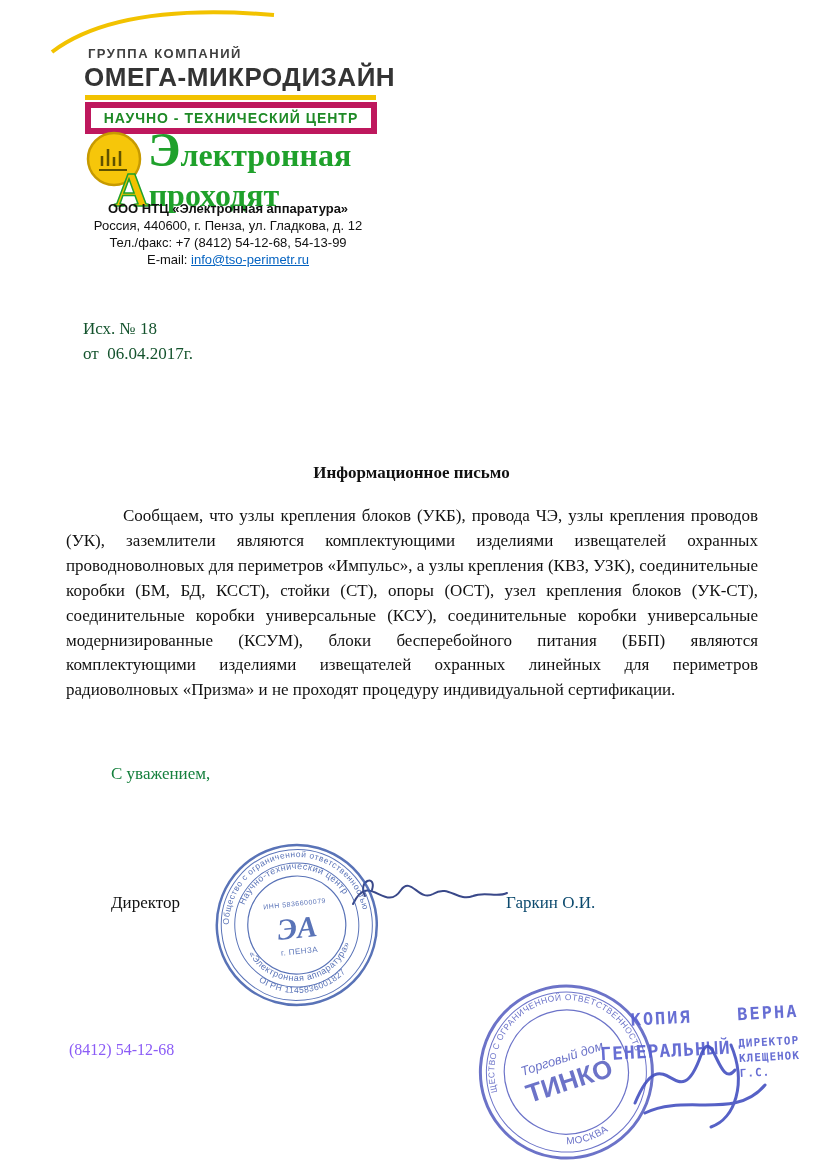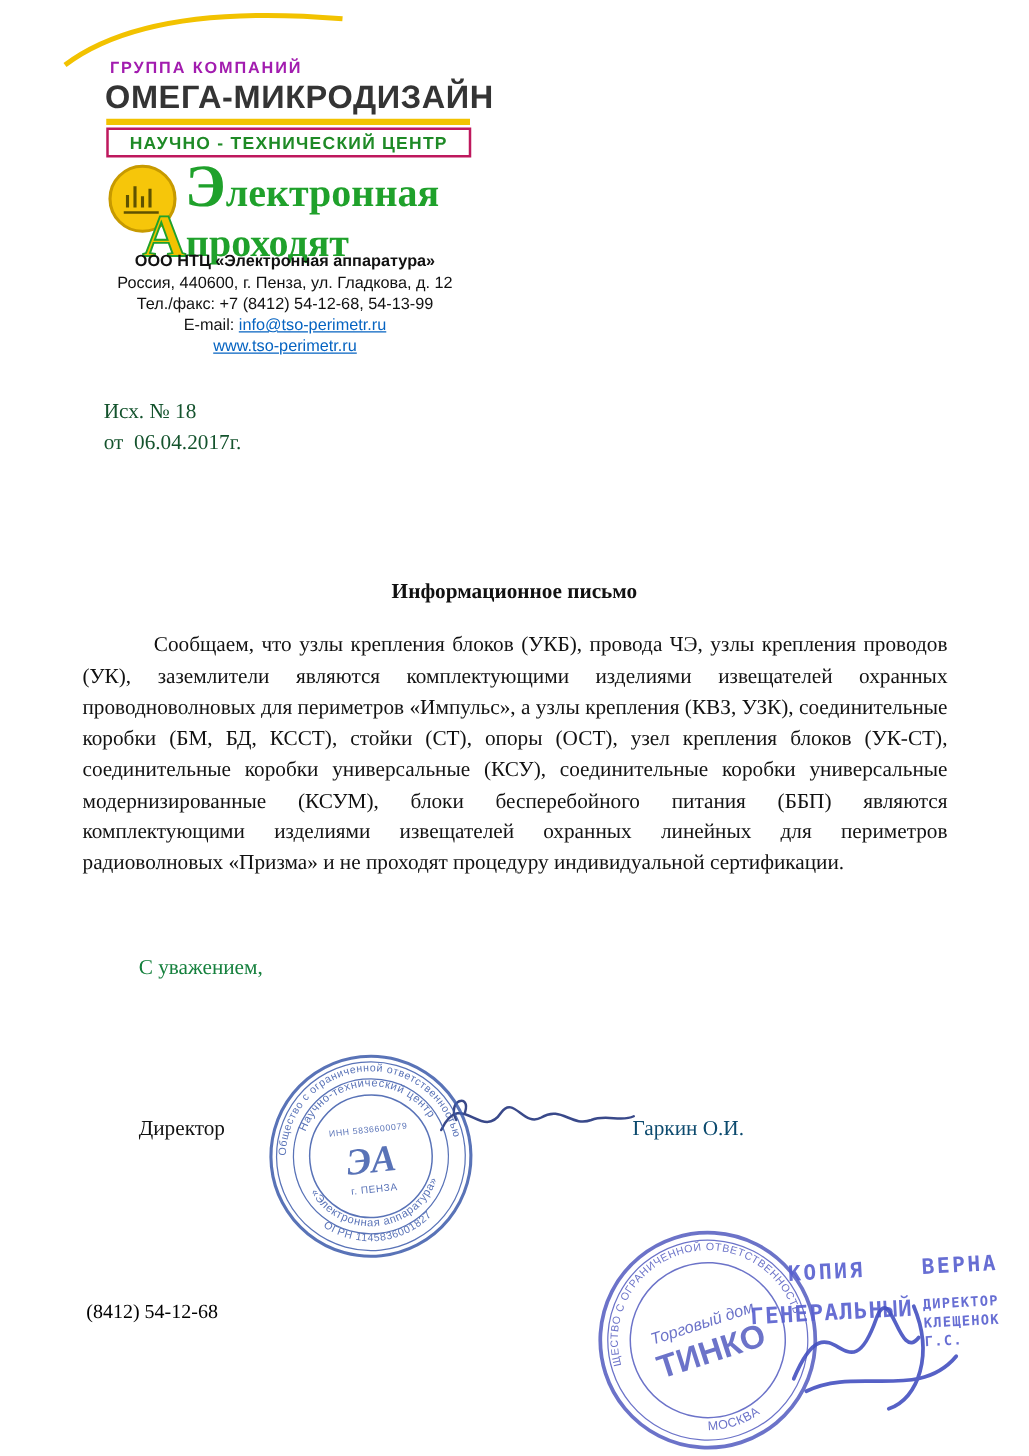--- a/index.html
+++ b/index.html
@@ -2,26 +2,26 @@
 <html><head>
 <meta charset="utf-8">
 <style>
   * { box-sizing: border-box; margin: 0; padding: 0; }
   html, body { background: #ffffff; }
   body { font-family: "Liberation Sans", sans-serif; }
   .page { position: relative; width: 823px; height: 1165px; background: #fff; overflow: hidden; margin: 0 auto; }
 
   
   .top-arc { position: absolute; left: 48px; top: 2px; }
-  .group-label { position: absolute; left: 88px; top: 46px; color: #a21caf; font-weight: bold;
+  .group-label { position: absolute; left: 88px; top: 46px; color: #404040; font-weight: bold;
                  font-size: 13px; letter-spacing: 1.5px; }
   .company-name { position: absolute; left: 84px; top: 62px; color: #343434; font-weight: 800;
                   font-size: 26px; letter-spacing: 0.5px; }
   .gold-band { position: absolute; left: 85px; top: 95px; width: 291px; height: 5px; background: #f2c200; }
-  .ntc-box { position: absolute; left: 85px; top: 102px; width: 292px; border: 2px solid #be185d;
+  .ntc-box { position: absolute; left: 85px; top: 102px; width: 292px; border: 6px solid #be185d;
              text-align: center; padding: 2px 0; color: #1e8a26; font-weight: bold;
              font-size: 14px; letter-spacing: 1px; }
   .logo-row { position: absolute; left: 86px; top: 126px; display: flex; align-items: flex-start; }
   .logo-icon { width: 56px; height: 56px; margin-top: 5px; flex: 0 0 auto; }
   .logo-text { margin-left: 6px; font-family: "Liberation Serif", serif; font-weight: bold; color: #1fa12b; }
   .logo-line { display: flex; align-items: baseline; line-height: 1; }
   .logo-line .rest { font-size: 32px; }
   .logo-line .initial { font-size: 48px; }
   .logo-line2 { margin-left: -34px; margin-top: -8px; }
   .initial-gold { color: #f2c200; -webkit-text-stroke: 1.5px #1fa12b; }
@@ -39,21 +39,21 @@
   .body-text { position: absolute; left: 66px; top: 504px; width: 692px;
                font-family: "Liberation Serif", serif; font-size: 17px; line-height: 24.9px;
                text-align: justify; text-indent: 57px; color: #111; }
   .closing { position: absolute; left: 111px; top: 764px; font-family: "Liberation Serif", serif;
              font-size: 17px; color: #15803d; }
   .signer-title { position: absolute; left: 111px; top: 893px; font-family: "Liberation Serif", serif;
                   font-size: 17px; color: #111; }
   .signer-name { position: absolute; left: 506px; top: 893px; font-family: "Liberation Serif", serif;
                  font-size: 17px; color: #0c4a6e; }
   .footer-phone { position: absolute; left: 69px; top: 1041px; font-family: "Liberation Serif", serif;
-                  font-size: 16px; color: #000000; }
+                  font-size: 16px; color: #8b5cf6; }
 
   
   .dir-signature { position: absolute; left: 345px; top: 862px; }
   .company-stamp { position: absolute; left: 212px; top: 840px; transform: rotate(-6deg); opacity: 0.85; }
   .company-stamp text, .company-stamp textPath { fill: #3d5bab; }
   .tinko-stamp { position: absolute; left: 477px; top: 982px; transform: rotate(-18deg); opacity: 0.82; }
   .tinko-stamp text, .tinko-stamp textPath { fill: #4c55bd; }
   .ring-text { font-family: "Liberation Sans", sans-serif; letter-spacing: 0.5px; }
 
   .copy-stamp { position: absolute; left: 600px; top: 1006px; width: 205px; transform: rotate(-3deg);
@@ -97,21 +97,20 @@
           <span class="rest">проходят</span>
       </div>
     </div>
   </div>
 
   <div class="org-info">
     <div class="org-name">ООО  НТЦ «Электронная аппаратура»</div>
     <div>Россия, 440600, г. Пенза, ул. Гладкова, д. 12</div>
     <div>Тел./факс: +7 (8412) 54-12-68, 54-13-99</div>
     <div><span class="pre">E-mail: </span><a class="link">info@tso-perimetr.ru</a></div>
-    <div><a class="link">www.tso-perimetr.ru</a></div>
   </div>
 
   <div class="ref-block">
     <div class="pre">Исх. № 18</div>
     <div class="pre">от  06.04.2017г.</div>
   </div>
 
   <div class="letter-title">Информационное письмо</div>
   <p class="body-text">Сообщаем, что узлы крепления блоков (УКБ), провода ЧЭ, узлы крепления проводов (УК), заземлители являются комплектующими изделиями извещателей охранных проводноволновых для периметров «Импульс», а узлы крепления (КВЗ, УЗК), соединительные коробки (БМ, БД, КССТ), стойки (СТ), опоры (ОСТ), узел крепления блоков (УК-СТ), соединительные коробки универсальные (КСУ), соединительные коробки универсальные модернизированные (КСУМ), блоки бесперебойного питания (ББП) являются комплектующими изделиями извещателей охранных линейных для периметров радиоволновых «Призма» и не проходят процедуру индивидуальной сертификации.</p>
 

